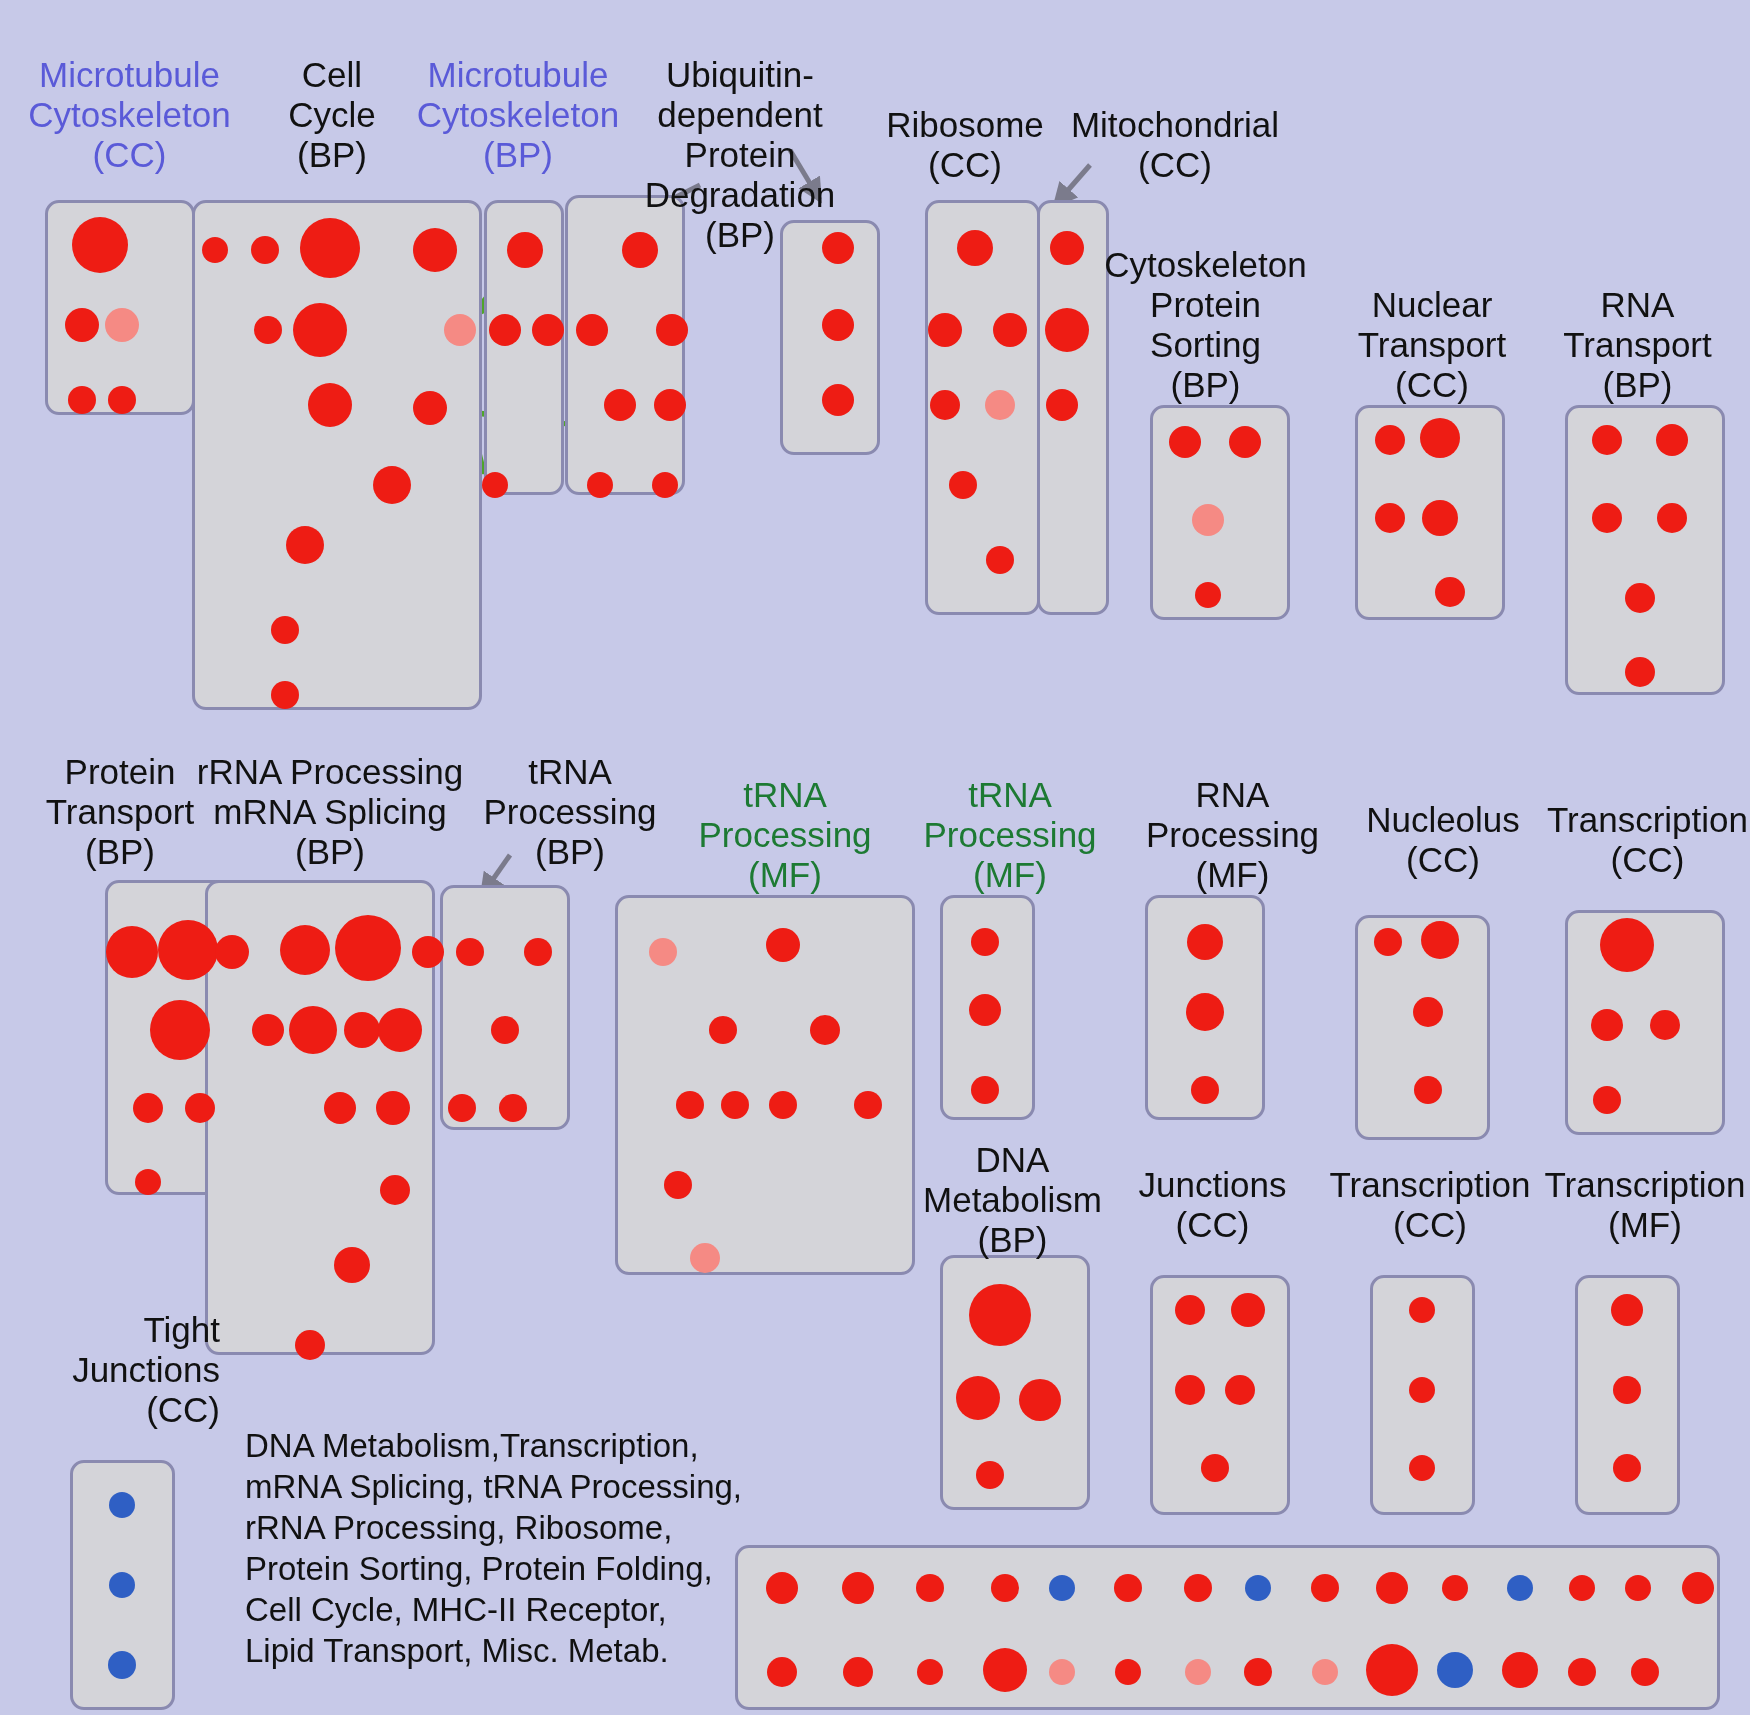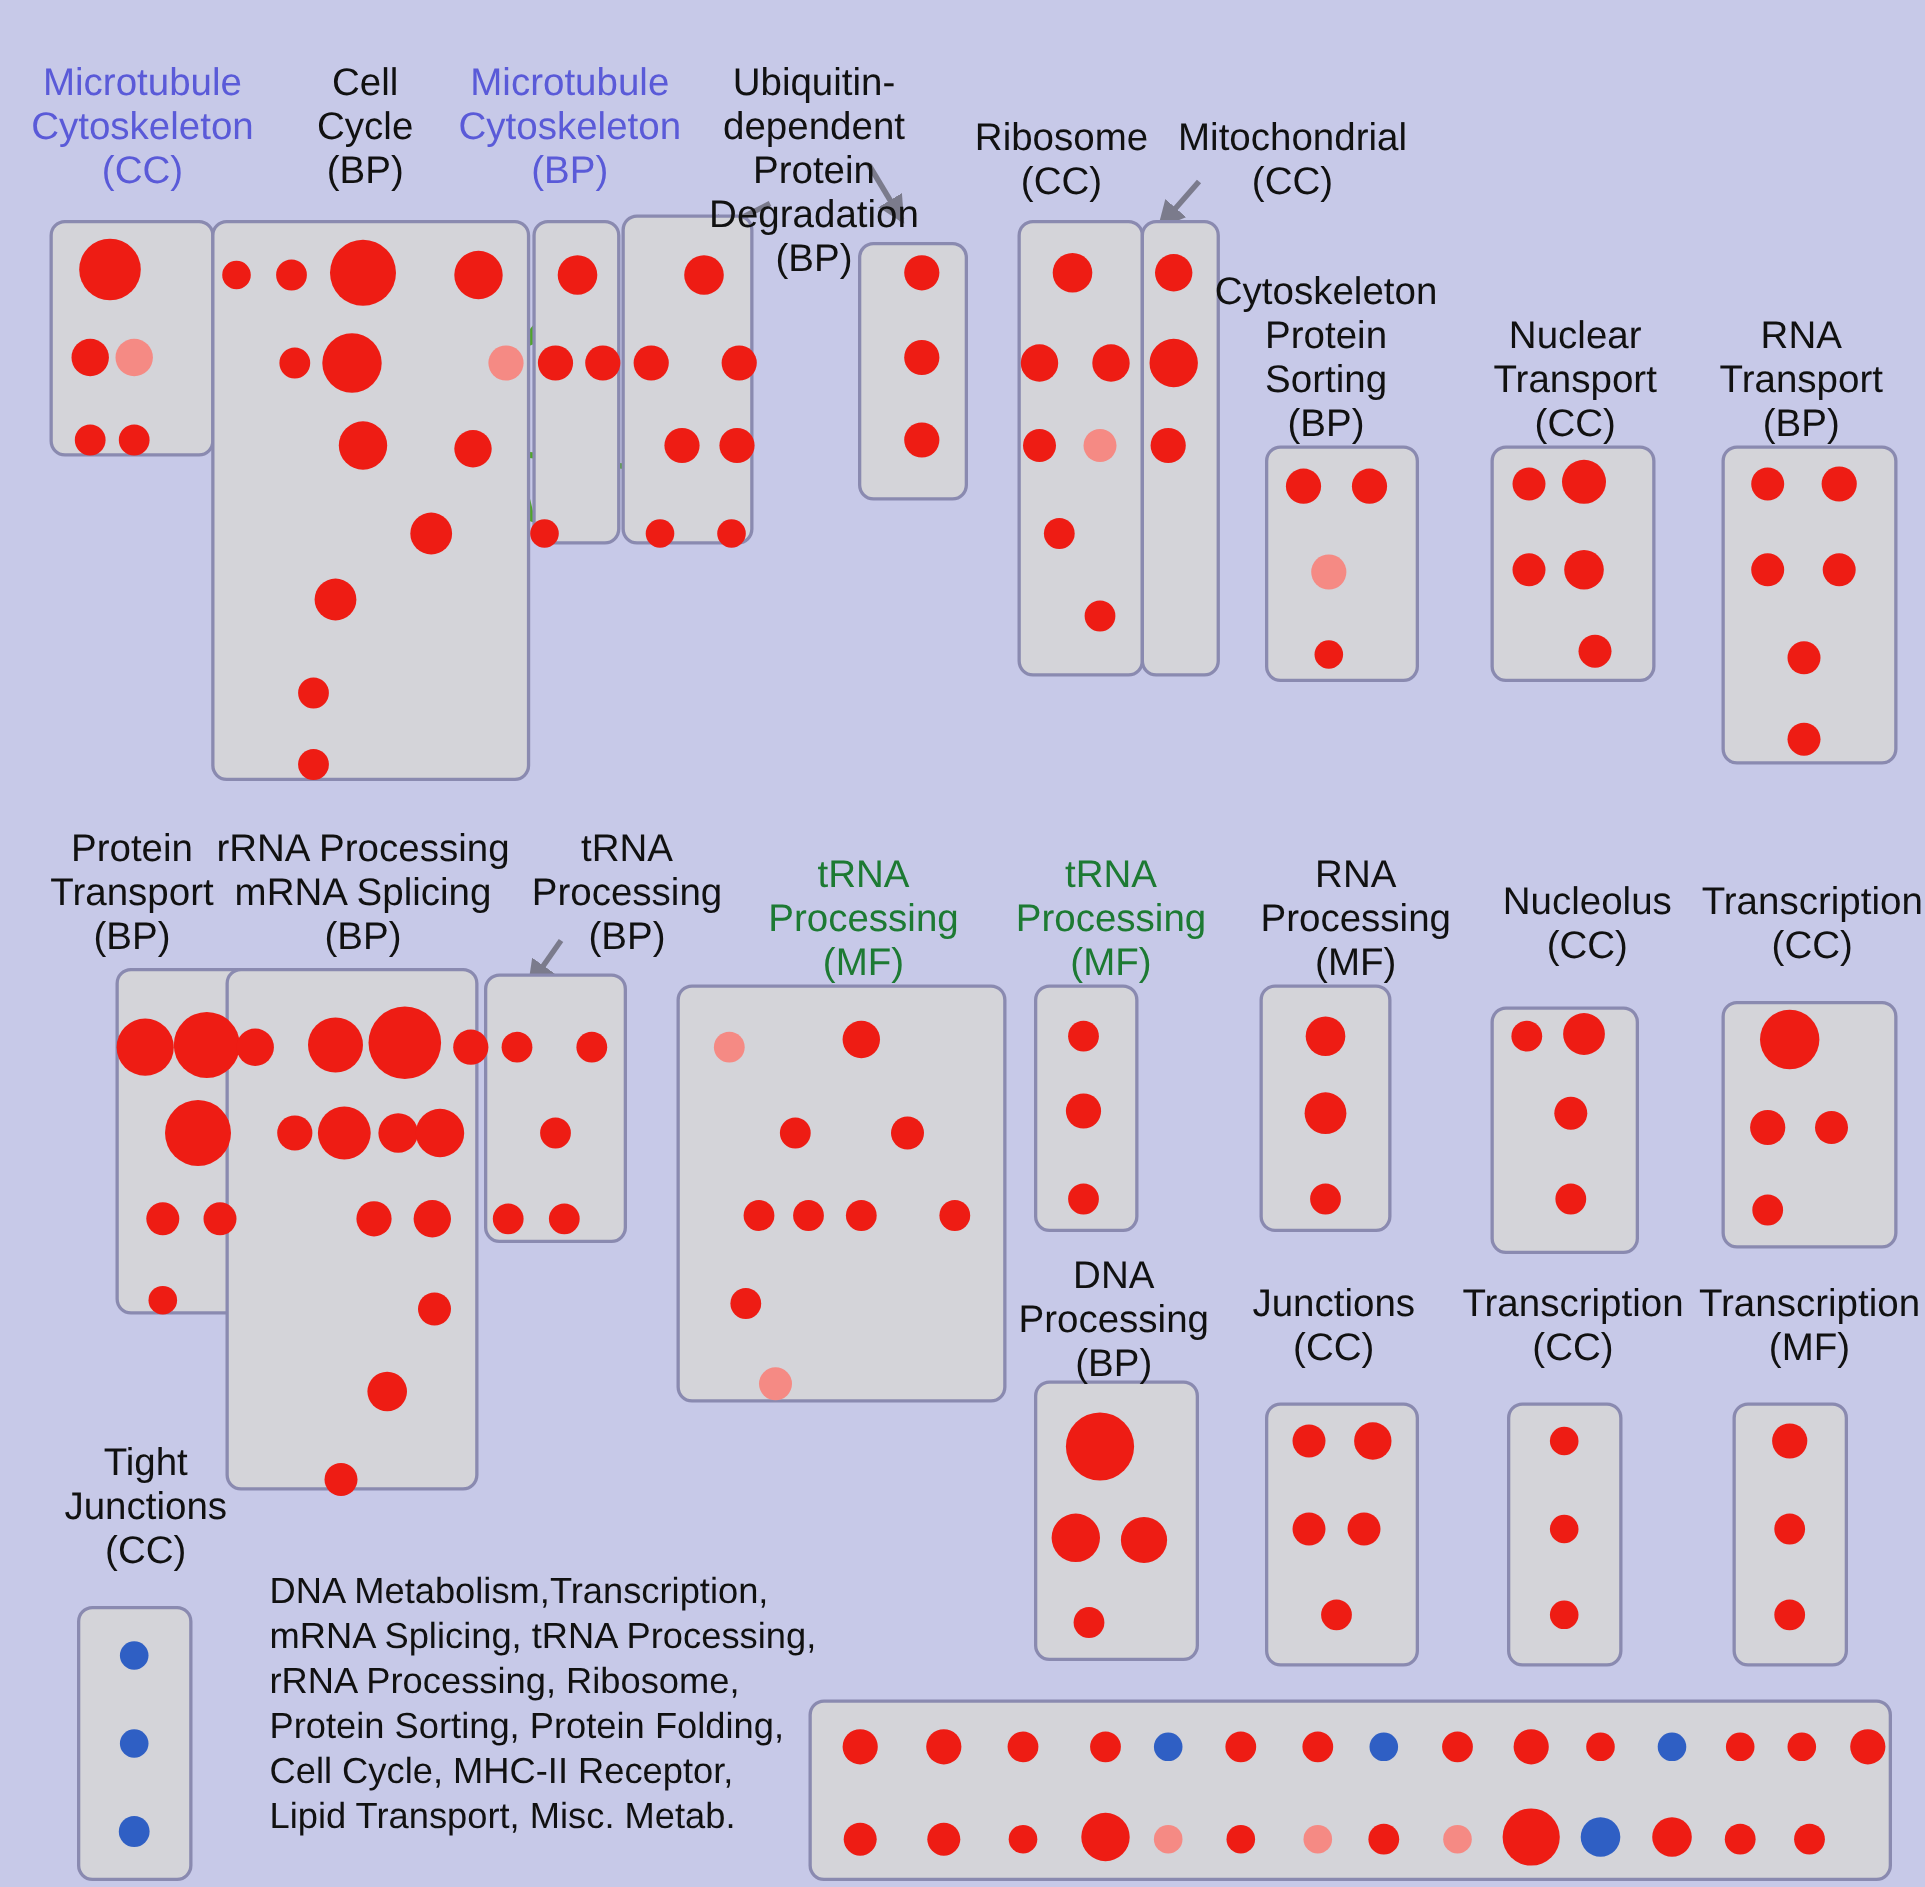--- a/index.html
+++ b/index.html
@@ -429,29 +429,29 @@
 Processing
 (MF)</div>
       <div class="label" style="left: 1140px; top: 775px; width: 185px;">RNA
 Processing
 (MF)</div>
       <div class="label" style="left: 1348px; top: 800px; width: 190px;">Nucleolus
 (CC)</div>
       <div class="label" style="left: 1545px; top: 800px; width: 205px;">Transcription
 (CC)</div>
       <div class="label" style="left: 915px; top: 1140px; width: 195px;">DNA
-Processing
+Metabolism
 (BP)</div>
       <div class="label" style="left: 1105px; top: 1165px; width: 215px;">Junctions
 (CC)</div>
       <div class="label" style="left: 1325px; top: 1165px; width: 210px;">Transcription
 (CC)</div>
       <div class="label" style="left: 1540px; top: 1165px; width: 210px;">Transcription
 (MF)</div>
-      <div class="label" style="left: 45px; top: 1310px; width: 175px;">Tight
+      <div class="label" style="left: 45px; top: 1310px; width: 175px; text-align: right;">Tight
 Junctions
 (CC)</div>
     </div>
 
   <div class="bottom-text" style="left: 245px; top: 1425px;">DNA Metabolism,Transcription,
 mRNA Splicing, tRNA Processing,
 rRNA Processing, Ribosome,
 Protein Sorting, Protein Folding,
 Cell Cycle, MHC-II Receptor,
 Lipid Transport, Misc. Metab.</div>

